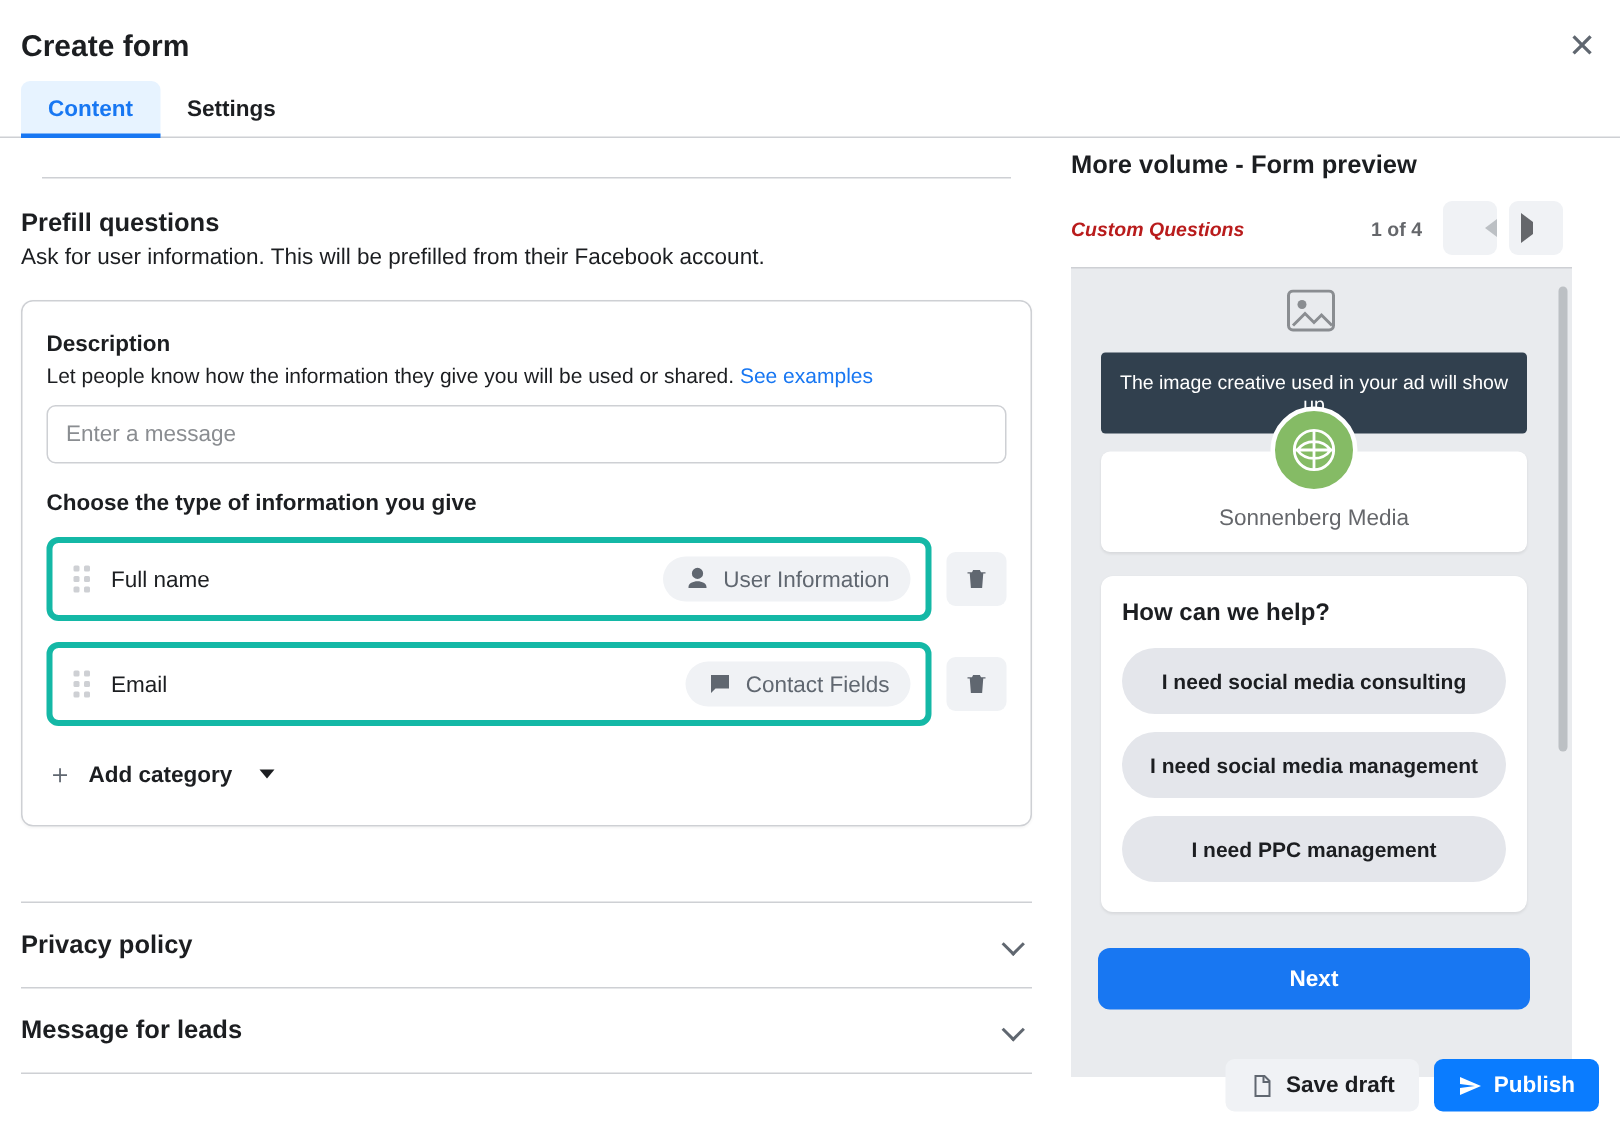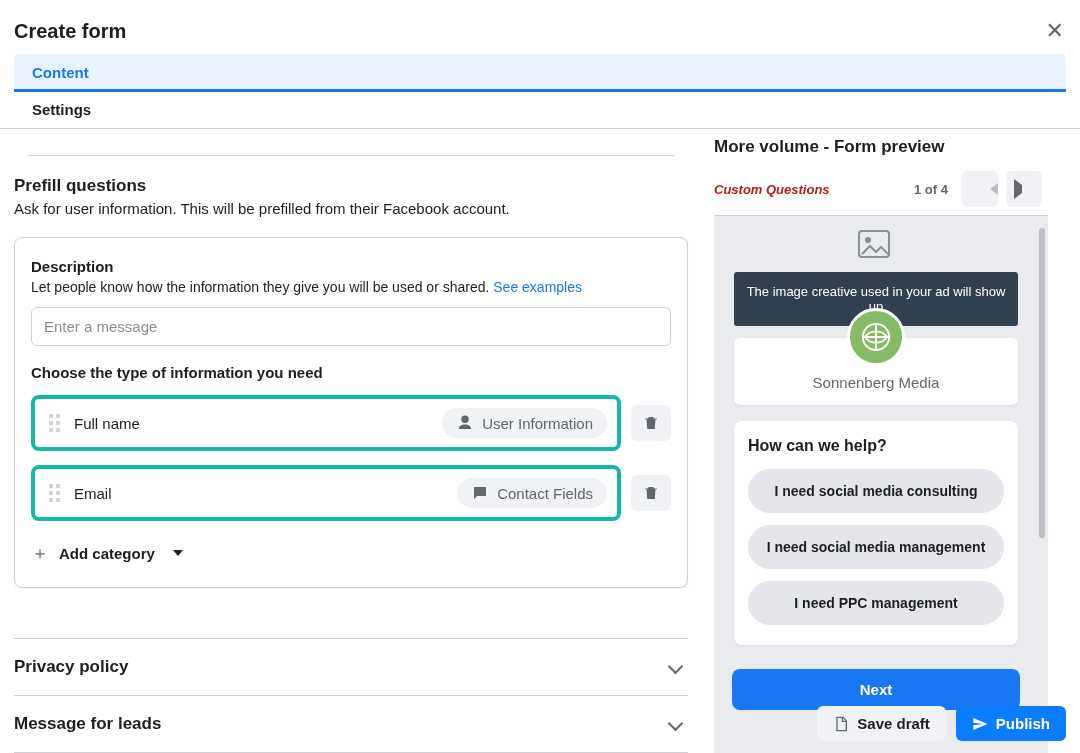--- a/index.html
+++ b/index.html
@@ -2,21 +2,21 @@
 <html><head>
 <meta charset="utf-8">
 <style>
 * { box-sizing: border-box; margin: 0; padding: 0; }
 body { font-family: -apple-system, BlinkMacSystemFont, "Segoe UI", Helvetica, Arial, sans-serif; color:#1c1e21; background:#fff; width:1080px; height:753px; overflow:hidden; }
 
 .header { display:flex; align-items:center; justify-content:space-between; padding:18px 16px 10px 14px; }
 .header h1 { font-size:20px; font-weight:700; }
 .close { font-size:22px; color:#606770; cursor:pointer; }
 
-.tabs { display:flex; padding:0 14px; border-bottom:1px solid #ced0d4;flex-direction:column; }
+.tabs { display:flex; padding:0 14px; border-bottom:1px solid #ced0d4; }
 .tab { padding:10px 18px; font-size:15px; font-weight:600; cursor:pointer; }
 .tab.active { color:#1877f2; background:#e7f3ff; border-top-left-radius:6px; border-top-right-radius:6px; position:relative; }
 .tab.active::after { content:""; position:absolute; left:0; right:0; bottom:-1px; height:3px; background:#1877f2; }
 
 .body { display:flex; }
 .left { width:702px; padding:0 14px; }
 .right { width:346px; padding-left:12px; padding-top:8px; }
 
 .sep-line { height:1px; background:#ced0d4; margin:26px 14px 0 14px; }
 
@@ -107,21 +107,21 @@
     <div class="section-title">Prefill questions</div>
     <div class="section-sub">Ask for user information. This will be prefilled from their Facebook account.</div>
 
     <div class="card">
       <div class="card-sub-label">Description</div>
       <div class="card-desc">
         <span>Let people know how the information they give you will be used or shared. </span><a href="#">See examples</a>
       </div>
       <input class="text-input" placeholder="Enter a message" style="">
 
-      <div class="choose-label">Choose the type of information you need</div>
+      <div class="choose-label">Choose the type of information you give</div>
 
       <div class="field-row">
         <div class="field-box">
           <div class="left-part">
             <div class="drag-handle">
                 <span></span>
                 <span></span>
                 <span></span>
                 <span></span>
                 <span></span>

